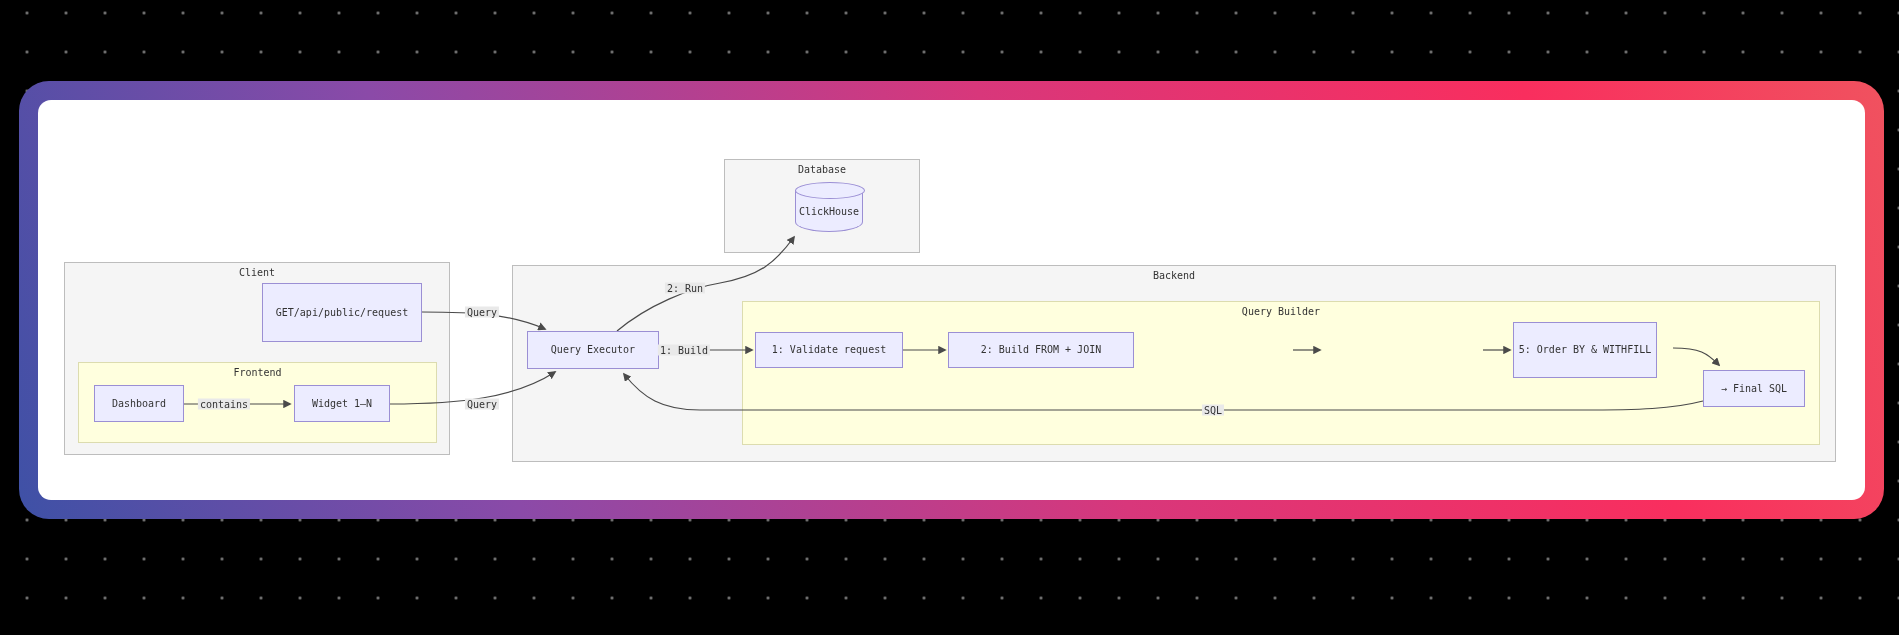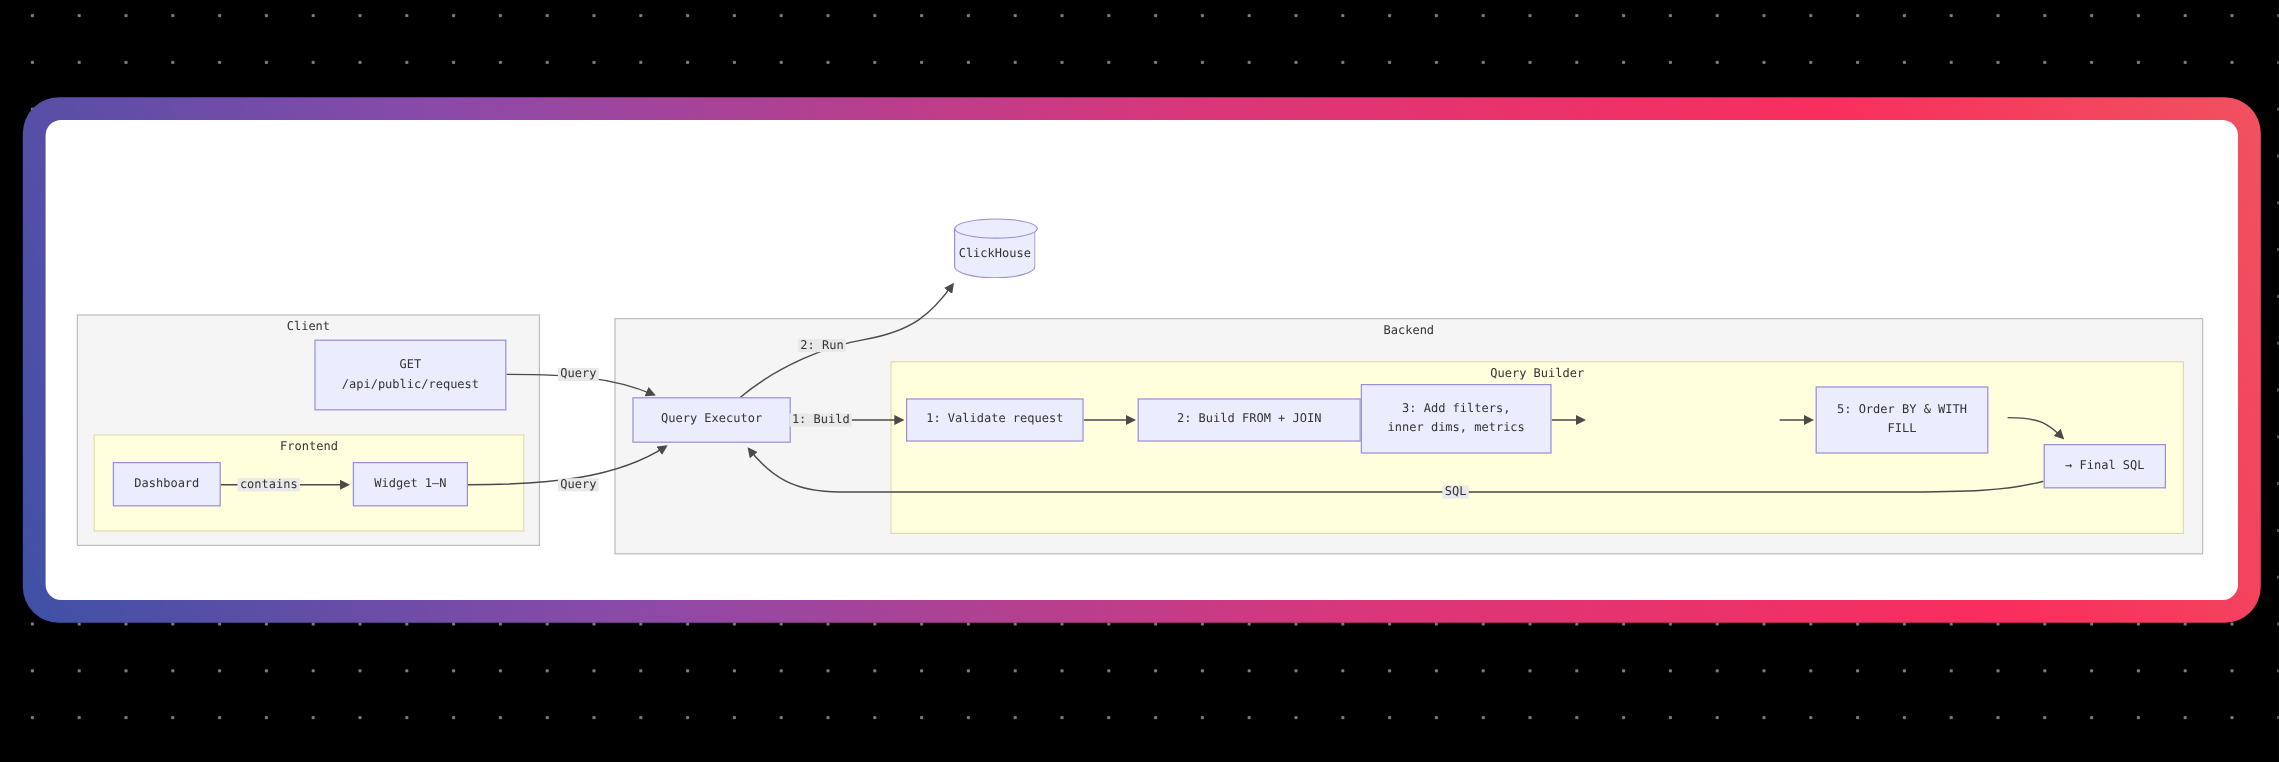--- a/index.html
+++ b/index.html
@@ -7,40 +7,43 @@
   .stage{position:relative;width:1899px;height:635px;background-color:#000;
     background-image:radial-gradient(circle,#7f7f7f 1.1px,transparent 1.7px);
     background-size:39px 39px;background-position:7.5px -6.5px;
     font-family:"DejaVu Sans Mono",monospace;}
   .frame{position:absolute;left:19px;top:81px;width:1865px;height:438px;border-radius:30px;padding:19px;
     background:linear-gradient(70deg,#3e51a6 0%,#8b4aa8 25%,#d8377b 55%,#f92e5e 82%,#f0525f 100%);}
   .card{width:100%;height:100%;background:#fff;border-radius:13px;}
   .panel{position:absolute;background:#f5f5f5;border:1px solid #bdbdbd;}
   .panel.alt{background:#ffffde;border-color:#dcdcaf;}
   .panel-title{position:absolute;left:0;right:0;top:4px;text-align:center;font-size:10px;color:#333;}
-  .node{position:absolute;background:#ececff;border:1px solid #9b8fd4;display:flex;flex-direction:column;
+  .node{position:absolute;background:#ececff;border:1px solid #9b8fd4;display:flex;flex-direction:row;
     align-items:center;justify-content:center;font-size:10px;line-height:16px;color:#333;text-align:center;}
   .edges{position:absolute;left:0;top:0;pointer-events:none;}
   .edge-label{position:absolute;transform:translate(-50%,-50%);background:#e9e9e9;padding:0 2px;
     font-size:10px;color:#333;white-space:nowrap;}
   .cyl{position:absolute;left:795px;top:190px;width:68px;height:42px;background:#ececff;
     border:1px solid #9b8fd4;border-top:none;border-radius:0 0 34px 34px / 0 0 10px 10px;}
   .cyl::before{content:"";position:absolute;left:-1px;top:-8px;width:68px;height:15px;background:#ececff;
     border:1px solid #9b8fd4;border-radius:50%;}
   .cyl .cyl-label{position:absolute;left:-6px;right:-6px;top:16px;text-align:center;font-size:10px;color:#333;}
 </style>
 </head>
 <body>
 
 <div class="stage">
 
   <div class="frame">
     <div class="card"></div>
   </div>
 
+  <div class="panel" style="left:724px;top:159px;width:196px;height:94px">
+    <div class="panel-title">Database</div>
+  </div>
 
   <div class="panel" style="left:64px;top:262px;width:386px;height:193px">
     <div class="panel-title">Client</div>
   </div>
 
   <div class="panel alt" style="left:78px;top:362px;width:359px;height:81px">
     <div class="panel-title">Frontend</div>
   </div>
 
   <div class="panel" style="left:512px;top:265px;width:1324px;height:197px">
@@ -94,24 +97,20 @@
   </div>
 
   <div class="node" style="left:755px;top:332px;width:148px;height:36px">
     <div>1: Validate request</div>
   </div>
 
   <div class="node" style="left:948px;top:332px;width:186px;height:36px">
     <div>2: Build FROM + JOIN</div>
   </div>
 
-  <div class="node" style="left:1134px;top:320px;width:159px;height:58px">
-    <div>3: Add filters,</div>
-    <div>inner dims, metrics</div>
-  </div>
 
 
   <div class="node" style="left:1513px;top:322px;width:144px;height:56px">
     <div>5: Order BY &amp; WITH</div>
     <div>FILL</div>
   </div>
 
   <div class="node" style="left:1703px;top:370px;width:102px;height:37px">
     <div>→ Final SQL</div>
   </div>

